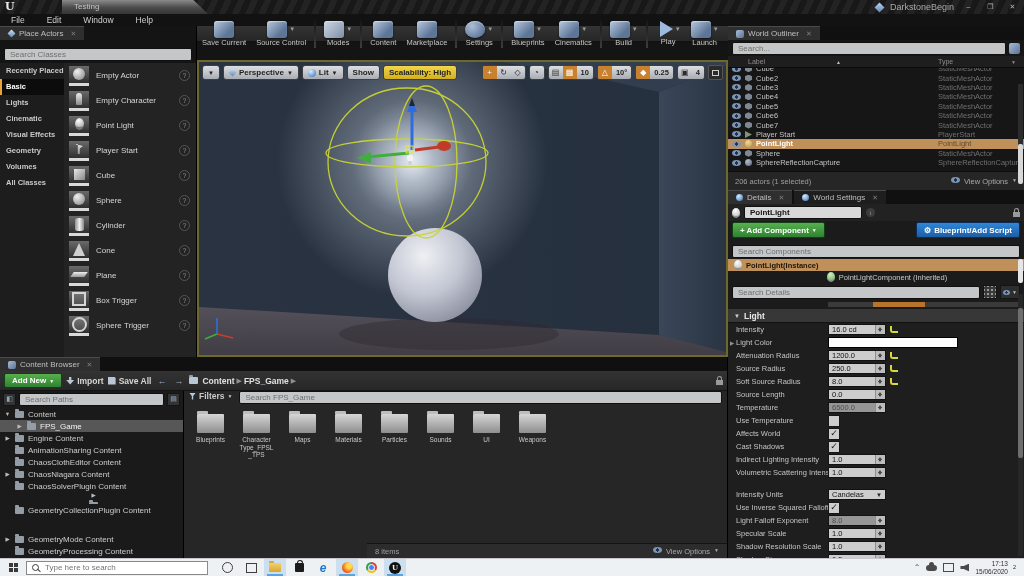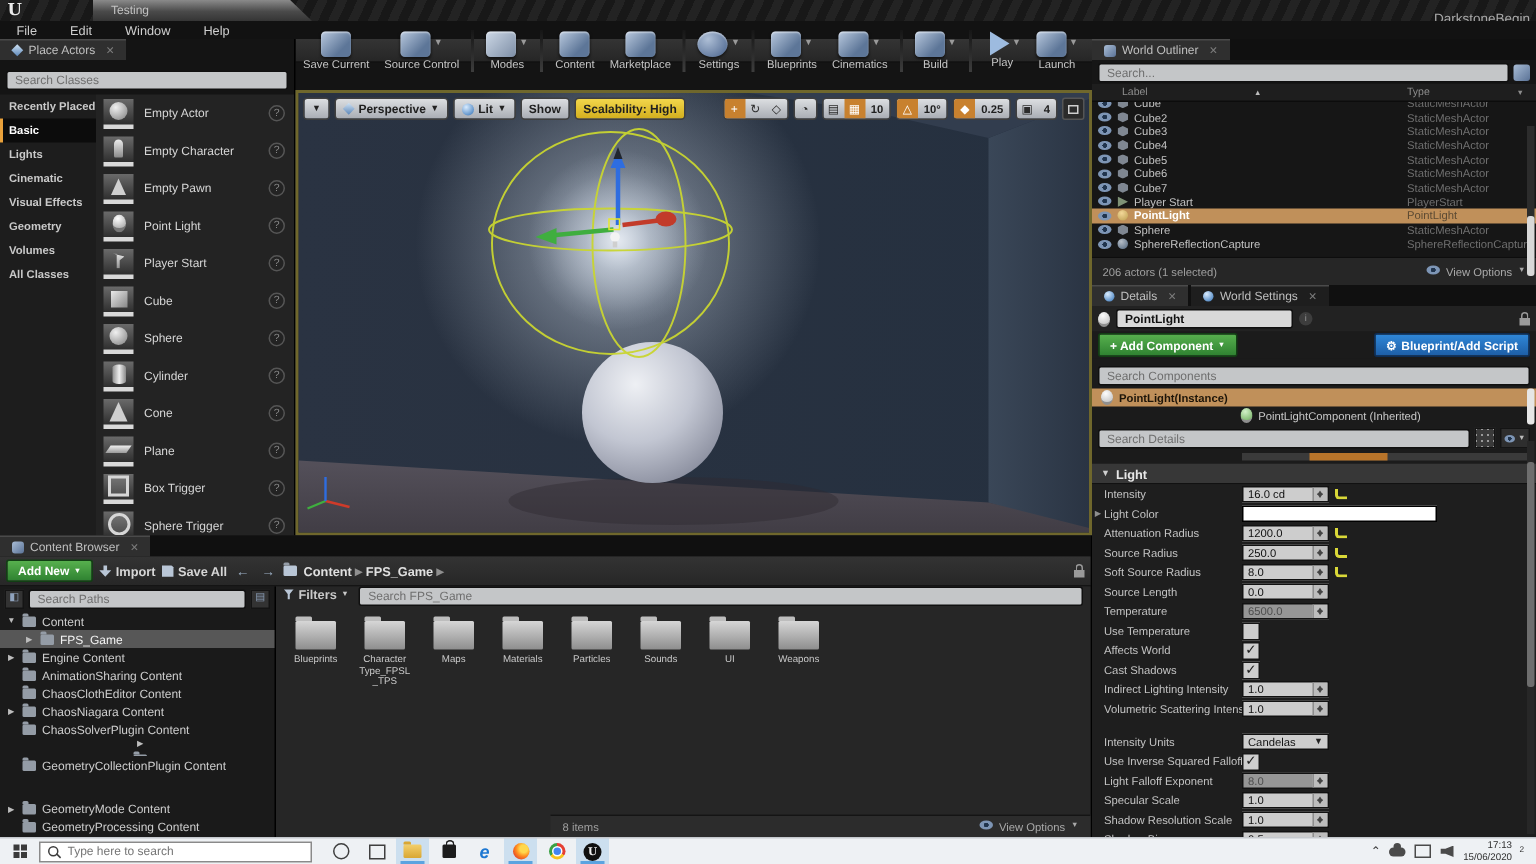--- a/index.html
+++ b/index.html
@@ -6,21 +6,21 @@
   #root{position:relative;width:1024px;height:576px;overflow:hidden;background:#141414;
         font-family:"Liberation Sans",sans-serif;-webkit-font-smoothing:antialiased;cursor:default;}
   
   #titlebar{position:absolute;left:0;top:0;width:1024px;height:14px;
     background:repeating-linear-gradient(115deg,#232323 0 6px,#181818 6px 12px);}
   .ue-logo{position:absolute;left:5px;top:0px;color:#e8e8e8;font-size:11px;font-weight:bold;font-family:"DejaVu Serif",serif;}
   .title-tab{position:absolute;left:62px;top:0;width:146px;height:14px;
     background:linear-gradient(#8a8a8a,#4a4a4a 55%,#353535);
     clip-path:polygon(0 0,90% 0,100% 100%,0 100%);
     color:#c3c3c3;font-size:8px;line-height:14px;padding-left:12px;box-sizing:border-box;}
-  .tb-right{position:absolute;right:4px;top:0;height:14px;display:flex;align-items:center;gap:7px;flex-direction:column;}
+  .tb-right{position:absolute;right:4px;top:0;height:14px;display:flex;align-items:center;gap:7px;}
   .diamond-icon{width:7px;height:7px;background:linear-gradient(135deg,#bcd6ef,#5e87b5);transform:rotate(45deg);}
   .project-name{color:#a9a9a9;font-size:9px;}
   .win-btn{color:#b5b5b5;font-size:7px;width:15px;text-align:center;line-height:12px;}
   
   #menubar{position:absolute;left:0;top:14px;width:1024px;height:12px;background:#121212;display:flex;align-items:center;}
   .menu-item{color:#cfcfcf;font-size:8.5px;padding:0 11px;line-height:12px;}
   
   #toolbar{position:absolute;left:197px;top:26px;width:531px;height:16px;background:linear-gradient(#343434,#262626);
     display:flex;align-items:center;border-bottom:1px solid #111;box-sizing:border-box;}
   .tb-btn{display:flex;flex-direction:column;align-items:center;justify-content:center;padding:1px 5px;gap:1px;}
@@ -356,27 +356,20 @@
           </div>
           <div class="pa-row">
             <span class="thumb">
               <span class="shape character"></span>
             </span>
             <span class="pa-label">Empty Character</span>
             <span class="qmark">?</span>
           </div>
           <div class="pa-row">
             <span class="thumb">
-              <span class="shape pawn"></span>
-            </span>
-            <span class="pa-label">Empty Pawn</span>
-            <span class="qmark">?</span>
-          </div>
-          <div class="pa-row">
-            <span class="thumb">
               <span class="shape bulb"></span>
             </span>
             <span class="pa-label">Point Light</span>
             <span class="qmark">?</span>
           </div>
           <div class="pa-row">
             <span class="thumb">
               <span class="shape flag"></span>
             </span>
             <span class="pa-label">Player Start</span>

